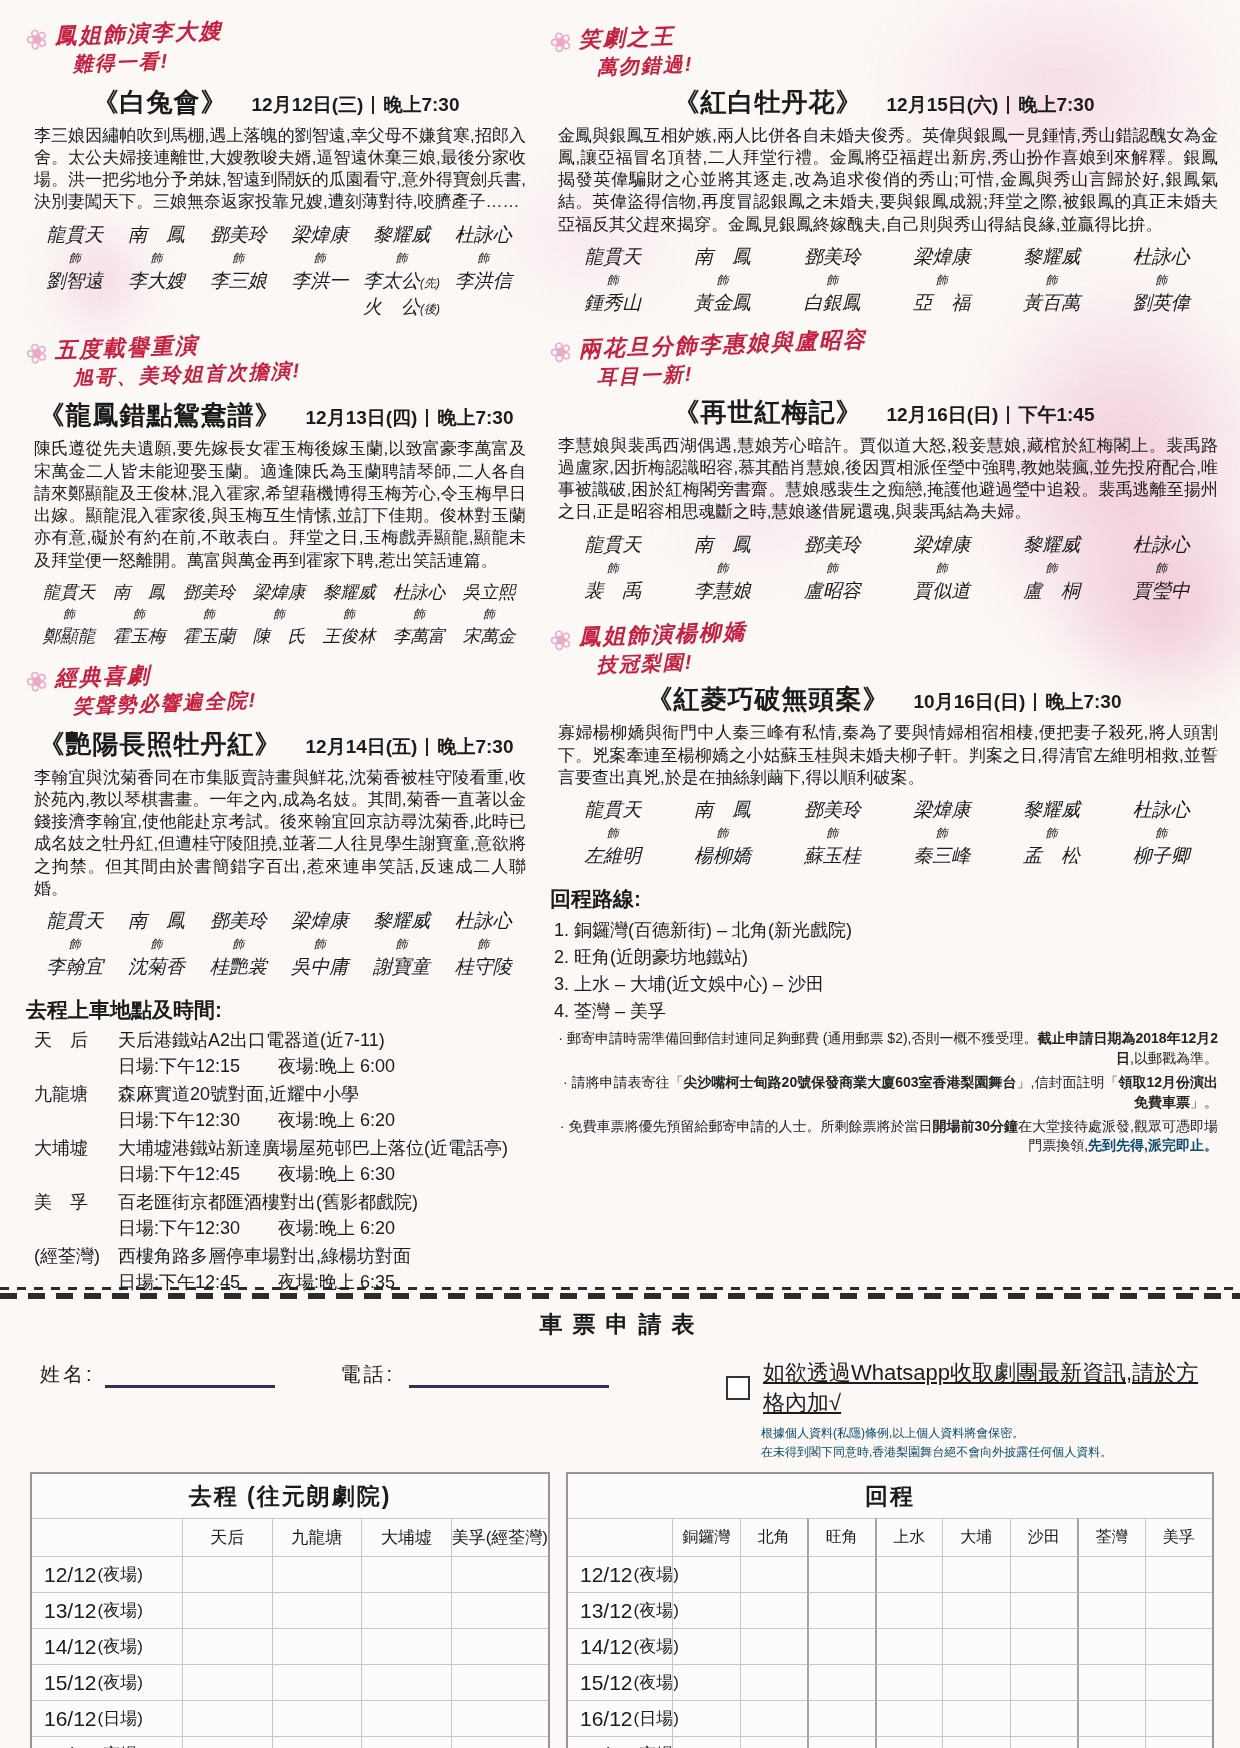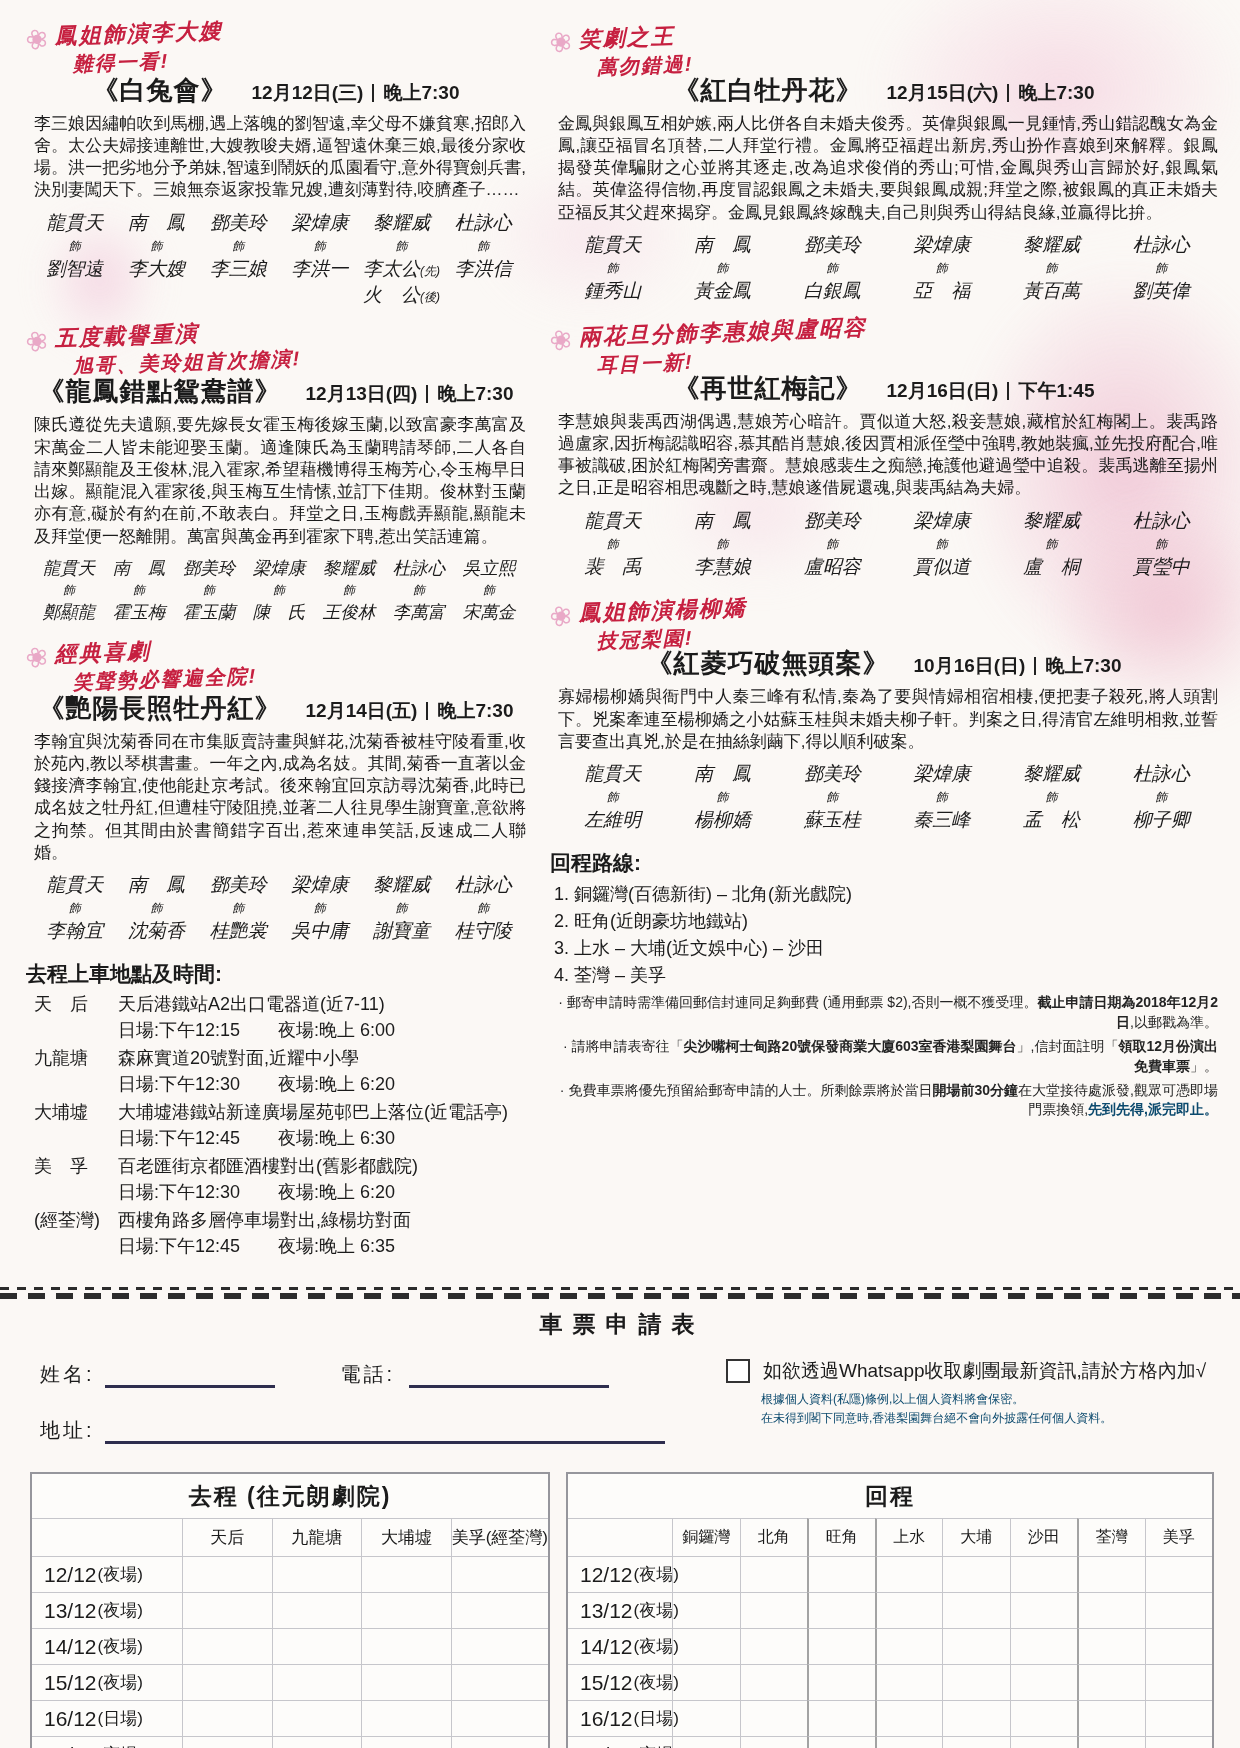--- a/index.html
+++ b/index.html
@@ -16,21 +16,21 @@
 
   .flyer{position:relative;display:flex;gap:24px;padding:14px 22px 0 26px;height:1286px;box-sizing:border-box;}
   .col-left{width:500px;flex:none;display:flex;flex-direction:column;}
   .col-right{flex:1;display:flex;flex-direction:column;}
 
   .show{margin-bottom:8px;}
   .tagline{color:#c62040;font-weight:bold;font-style:italic;line-height:1.12;transform:rotate(-2deg);margin:2px 0 3px;}
   .tagline .flower{display:inline-block;color:#e9a9c7;font-size:27px;font-style:normal;transform:rotate(-18deg);margin-right:2px;vertical-align:-4px;}
   .tagline .l1{font-size:22px;letter-spacing:2px;}
   .tagline .l2{display:inline-block;font-size:20px;margin-left:46px;letter-spacing:2px;}
-  .titlerow{display:flex;align-items:baseline;justify-content:center;margin:4px 0 5px;}
+  .titlerow{display:flex;align-items:baseline;justify-content:center;margin:16px 0 5px;}
   .show-title{font-size:26px;font-weight:bold;letter-spacing:1px;margin:0;}
   .show-dt{display:flex;align-items:center;margin-left:24px;font-weight:bold;font-size:19px;white-space:nowrap;}
   .dt-div{width:2px;height:18px;background:#222;margin:0 9px;}
   .synopsis{font-size:17px;line-height:1.31;text-align:justify;margin:0 0 0 8px;}
   .cast{display:flex;margin:8px 2px 0 8px;}
   .cast-col{flex:1;text-align:center;font-style:italic;}
   .cast-actor{font-size:19px;white-space:nowrap;}
   .cast-plays{font-size:12px;margin:2px 0 1px;}
   .cast-role{font-size:19px;white-space:nowrap;}
   .cast-role .sm{font-size:12px;}
@@ -60,21 +60,21 @@
   .frow{display:flex;align-items:flex-end;height:34px;margin-bottom:22px;}
   .flabel{font-size:20px;letter-spacing:3px;white-space:nowrap;}
   .fline{border-bottom:3px solid #2e2e4e;height:20px;margin-left:10px;}
   .l-name{width:170px;}
   .l-phone{width:200px;margin-left:14px;}
   .l-addr{width:560px;}
   .phone-label{margin-left:66px;}
   .wa{position:absolute;right:6px;top:4px;width:486px;}
   .wa-row{display:flex;align-items:center;}
   .wa-box{width:20px;height:20px;border:2px solid #333;flex:none;margin-right:13px;background:#fff;}
-  .wa-text{font-size:19px;}
+  .wa-text{font-size:22px;text-decoration:underline;}
   .privacy{margin:6px 0 0 35px;font-size:12px;color:#0c4a6e;line-height:1.55;}
 
   .apply-tables{display:flex;gap:16px;margin:10px 4px 0;}
   .btable{border:2px solid #96969c;background:#fdfcfa;display:grid;grid-template-rows:44px 38px repeat(6,1fr);height:302px;box-sizing:border-box;}
   .depart{width:520px;flex:none;grid-template-columns:150px repeat(4,1fr);}
   .return{flex:1;grid-template-columns:104px repeat(8,1fr);}
   .tcell{border-left:1px solid #c6c6cb;border-top:1px solid #c6c6cb;display:flex;align-items:center;justify-content:center;}
   .tcell.first{border-left:none;}
   .tcell.title{grid-column:1/-1;border-top:none;border-left:none;font-size:23px;font-weight:bold;letter-spacing:2px;}
   .tcell.hcell{font-size:17px;white-space:nowrap;}
@@ -465,24 +465,20 @@
   <div class="form-area">
     <div class="form-title">車票申請表</div>
 
     <div class="fields">
       <div class="frow">
         <span class="flabel">姓名:</span>
         <div class="fline l-name"></div>
         <span class="flabel phone-label">電話:</span>
         <div class="fline l-phone"></div>
       </div>
-      <div class="frow">
-        <span class="flabel">地址:</span>
-        <div class="fline l-addr"></div>
-      </div>
 
       <div class="wa">
         <div class="wa-row">
           <span class="wa-box"></span>
           <span class="wa-text">如欲透過Whatsapp收取劇團最新資訊,請於方格內加√</span>
         </div>
         <div class="privacy">
           <div>根據個人資料(私隱)條例,以上個人資料將會保密。</div>
           <div>在未得到閣下同意時,香港梨園舞台絕不會向外披露任何個人資料。</div>
         </div>

